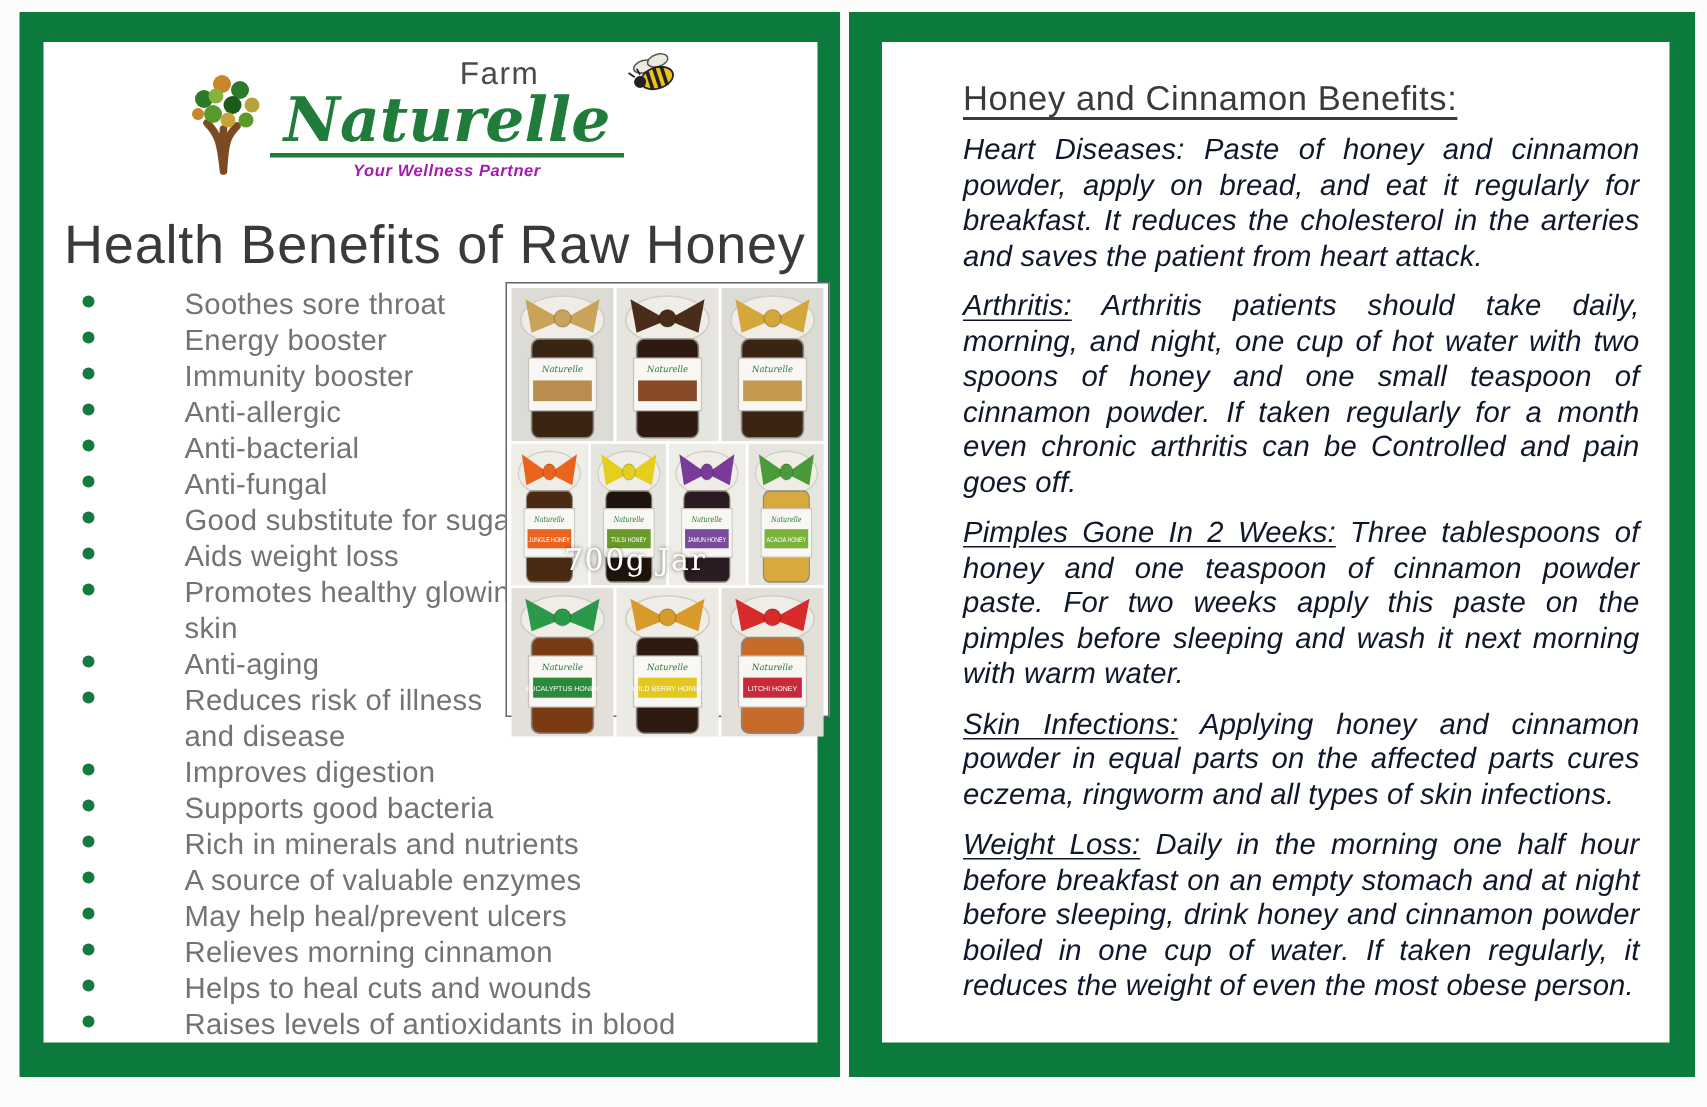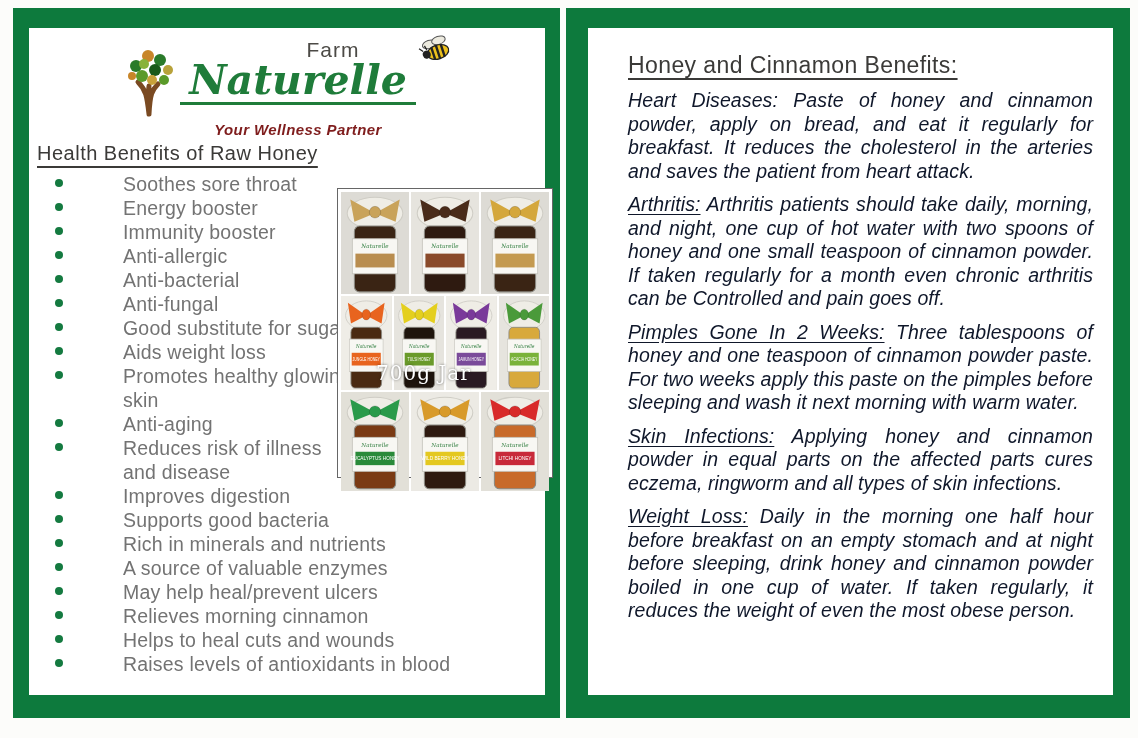--- a/index.html
+++ b/index.html
@@ -9,42 +9,42 @@
   .card{position:absolute;top:8px;height:710px;background:#ffffff;border-style:solid;border-color:var(--green);box-sizing:border-box;}
   .card-left{left:13px;width:547px;border-width:20px 15px 23px 16px;}
   .card-right{left:566px;width:564px;border-width:20px 17px 23px 22px;}
 
   
   .logo{position:relative;width:330px;margin:12px auto 0 auto;height:92px;}
   .logo .tree{position:absolute;left:0;top:4px;}
   .logo .logo-text{position:absolute;left:58px;top:0;width:236px;text-align:center;}
   .logo .farm{display:block;font-size:21px;color:#4c4a46;letter-spacing:1px;margin-left:70px;line-height:20px;}
   .logo .brand{display:block;font-family:"DejaVu Serif",serif;font-style:italic;font-weight:bold;font-size:41px;line-height:40px;color:var(--brand);border-bottom:3px solid var(--brand);padding-bottom:2px;}
-  .logo .tagline{display:block;font-style:italic;font-weight:bold;font-size:15px;color:#7f1d1d;margin-top:16px;letter-spacing:0.4px;}
+  .logo .tagline{display:block;font-style:italic;font-weight:bold;font-size:11px;color:#a21caf;margin-top:3px;letter-spacing:0.4px;}
   .logo .bee{position:absolute;right:-6px;top:-6px;}
 
-  .left-title{margin:10px 8px 4px 8px;text-align:left;font-size:20px;font-weight:normal;color:#3b3a38;letter-spacing:0.5px;text-decoration:underline;text-underline-offset:6px;text-decoration-thickness:2px;}
+  .left-title{margin:10px 8px 4px 8px;text-align:right;font-size:36px;font-weight:normal;color:#3b3a38;letter-spacing:0.5px;text-underline-offset:6px;text-decoration-thickness:2px;}
 
   .benefits{list-style:none;margin:8px 0 0 26px;padding:0;}
   .benefits li{display:flex;align-items:baseline;height:24px;font-size:19.5px;color:#737373;letter-spacing:0.2px;gap:36px;}
   .benefits .dot{flex:0 0 8px;width:8px;height:8px;border-radius:50%;background:var(--bullet);margin-right:24px;position:relative;top:-4px;}
   .benefits .dot.hidden{visibility:hidden;}
 
   .jar-photo{position:absolute;left:308px;top:160px;width:216px;height:290px;border:1px solid #666;background:#fff;padding:3px;box-sizing:border-box;}
   .jar-rows{display:flex;flex-direction:column;height:100%;gap:2px;}
   .jar-row{display:flex;gap:2px;}
   .jar-row-0{flex:0 0 102px;}
   .jar-row-1{flex:0 0 94px;}
   .jar-row-2{flex:1;}
   .jar-cell{flex:1;background:#e9e7e1;overflow:hidden;}
   .jar-cell svg{display:block;width:100%;height:100%;}
   .jar-overlay{position:absolute;left:38px;top:172px;font-family:"DejaVu Serif",serif;font-size:20px;color:#ffffff;text-shadow:0 0 3px rgba(0,0,0,0.55);letter-spacing:1px;}
 
   
-  .right-inner{padding:24px 20px 0 40px;}
+  .right-inner{padding:24px 20px 0 54px;}
   .right-title{margin:0 0 10px 0;font-size:23px;font-weight:normal;color:#3b3a38;letter-spacing:0.4px;text-decoration:underline;text-underline-offset:5px;text-decoration-thickness:1.6px;}
   .section{margin:0 0 10px 0;font-size:19.5px;line-height:23.5px;color:#0f172a;text-align:justify;letter-spacing:0.1px;font-style:italic;}
   .section .lead.u{text-decoration:underline;text-underline-offset:3px;}
 </style>
 </head>
 <body style="--green: #0d7a3d; --brand: #1f7c3a; --bullet: #147a40;">
 
 <div class="canvas">
 
   <div class="card card-left">

